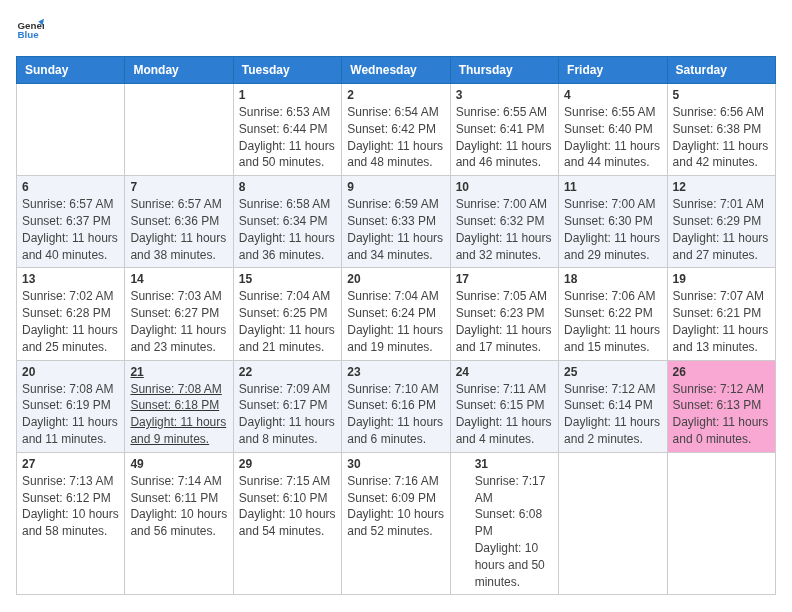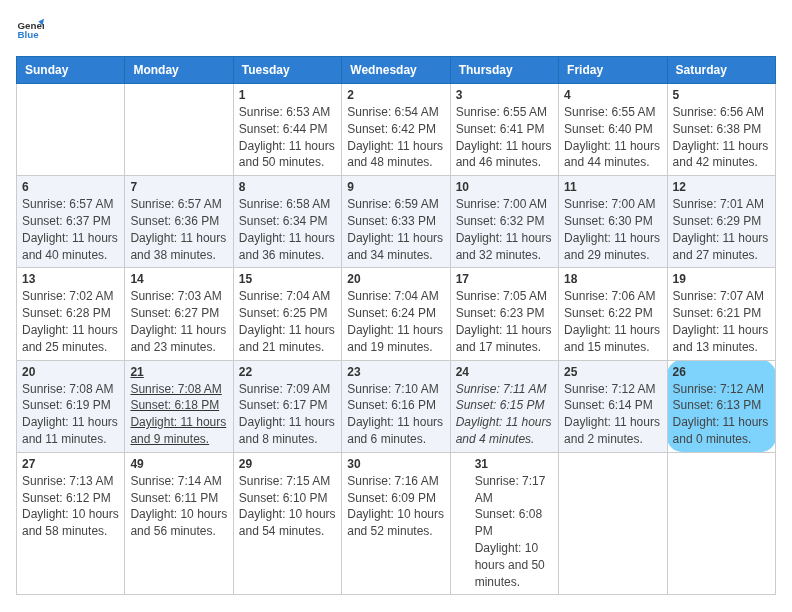--- a/index.html
+++ b/index.html
@@ -252,31 +252,31 @@
 Daylight: 11 hours and 8 minutes.</div>
         </td>
         <td style="background: rgb(240, 244, 250); margin-left: 20px;">
           <span class="day-number">23</span>
           <div class="day-info" style="white-space: pre-line;">Sunrise: 7:10 AM
 Sunset: 6:16 PM
 Daylight: 11 hours and 6 minutes.</div>
         </td>
         <td style="background: rgb(240, 244, 250);">
           <span class="day-number">24</span>
-          <div class="day-info" style="white-space: pre-line; font-style: italic;">Sunrise: 7:11 AM
+          <div class="day-info" style="white-space: pre-line;">Sunrise: 7:11 AM
 Sunset: 6:15 PM
 Daylight: 11 hours and 4 minutes.</div>
         </td>
         <td style="background: rgb(240, 244, 250);">
           <span class="day-number">25</span>
           <div class="day-info" style="white-space: pre-line;">Sunrise: 7:12 AM
 Sunset: 6:14 PM
 Daylight: 11 hours and 2 minutes.</div>
         </td>
-        <td style="background: #7dd3fc; border-radius: 15px;">
+        <td style="background: #f9a8d4;">
           <span class="day-number">26</span>
           <div class="day-info" style="white-space: pre-line;">Sunrise: 7:12 AM
 Sunset: 6:13 PM
 Daylight: 11 hours and 0 minutes.</div>
         </td>
       </tr>
       <tr style="background: #fef9c3;">
         <td style="background: rgb(255, 255, 255);">
           <span class="day-number">27</span>
           <div class="day-info" style="white-space: pre-line;">Sunrise: 7:13 AM

